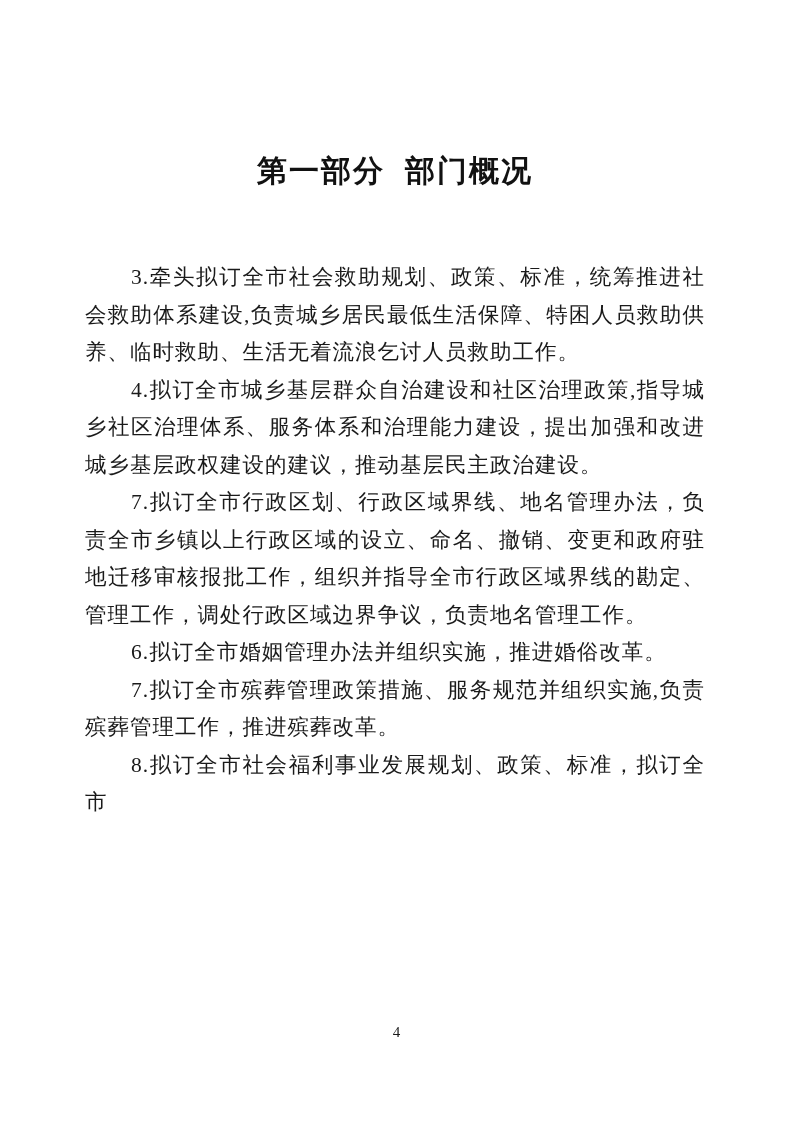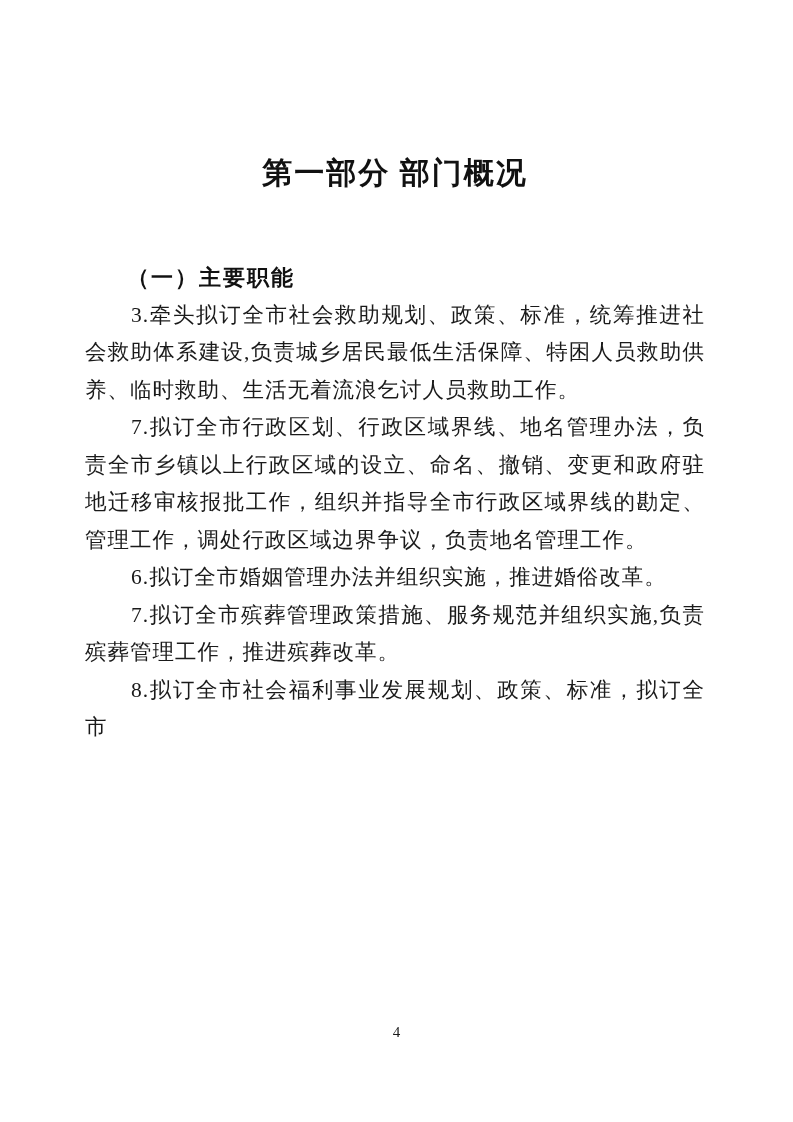--- a/index.html
+++ b/index.html
@@ -17,21 +17,21 @@
   }
   .content {
     position: absolute;
     left: 85px;
     top: 0;
     width: 620px;
     padding-top: 152px;
   }
   .doc-title {
     margin: 0 0 65px 0;
-    font-family: Liberation Serif, serif;
+    font-family: Liberation Mono, monospace;
     font-weight: bold;
     font-size: 30px;
     line-height: 42px;
     text-align: center;
     letter-spacing: 2px;
     color: #111111;
   }
   .section-heading {
     margin: 0;
     font-family: "Liberation Sans", "DejaVu Sans", sans-serif;
@@ -73,21 +73,21 @@
     line-height: 20px;
     color: #1a1a1a;
   }
 </style>
 </head>
 <body>
 
 <div class="page">
   <div class="content">
     <h1 class="doc-title">第一部分 部门概况</h1>
-    <h3 class="subsection-heading">（一）主要职能</h3>
     <p class="body-paragraph">3.牵头拟订全市社会救助规划、政策、标准，统筹推进社会救助体系建设,负责城乡居民最低生活保障、特困人员救助供养、临时救助、生活无着流浪乞讨人员救助工作。</p>
+    <p class="body-paragraph">4.拟订全市城乡基层群众自治建设和社区治理政策,指导城乡社区治理体系、服务体系和治理能力建设，提出加强和改进城乡基层政权建设的建议，推动基层民主政治建设。</p>
     <p class="body-paragraph">7.拟订全市行政区划、行政区域界线、地名管理办法，负责全市乡镇以上行政区域的设立、命名、撤销、变更和政府驻地迁移审核报批工作，组织并指导全市行政区域界线的勘定、管理工作，调处行政区域边界争议，负责地名管理工作。</p>
     <p class="body-paragraph">6.拟订全市婚姻管理办法并组织实施，推进婚俗改革。</p>
     <p class="body-paragraph">7.拟订全市殡葬管理政策措施、服务规范并组织实施,负责殡葬管理工作，推进殡葬改革。</p>
     <p class="body-paragraph">8.拟订全市社会福利事业发展规划、政策、标准，拟订全市</p>
   </div>
   <div class="page-number">4</div>
 </div>
 
 </body></html>

